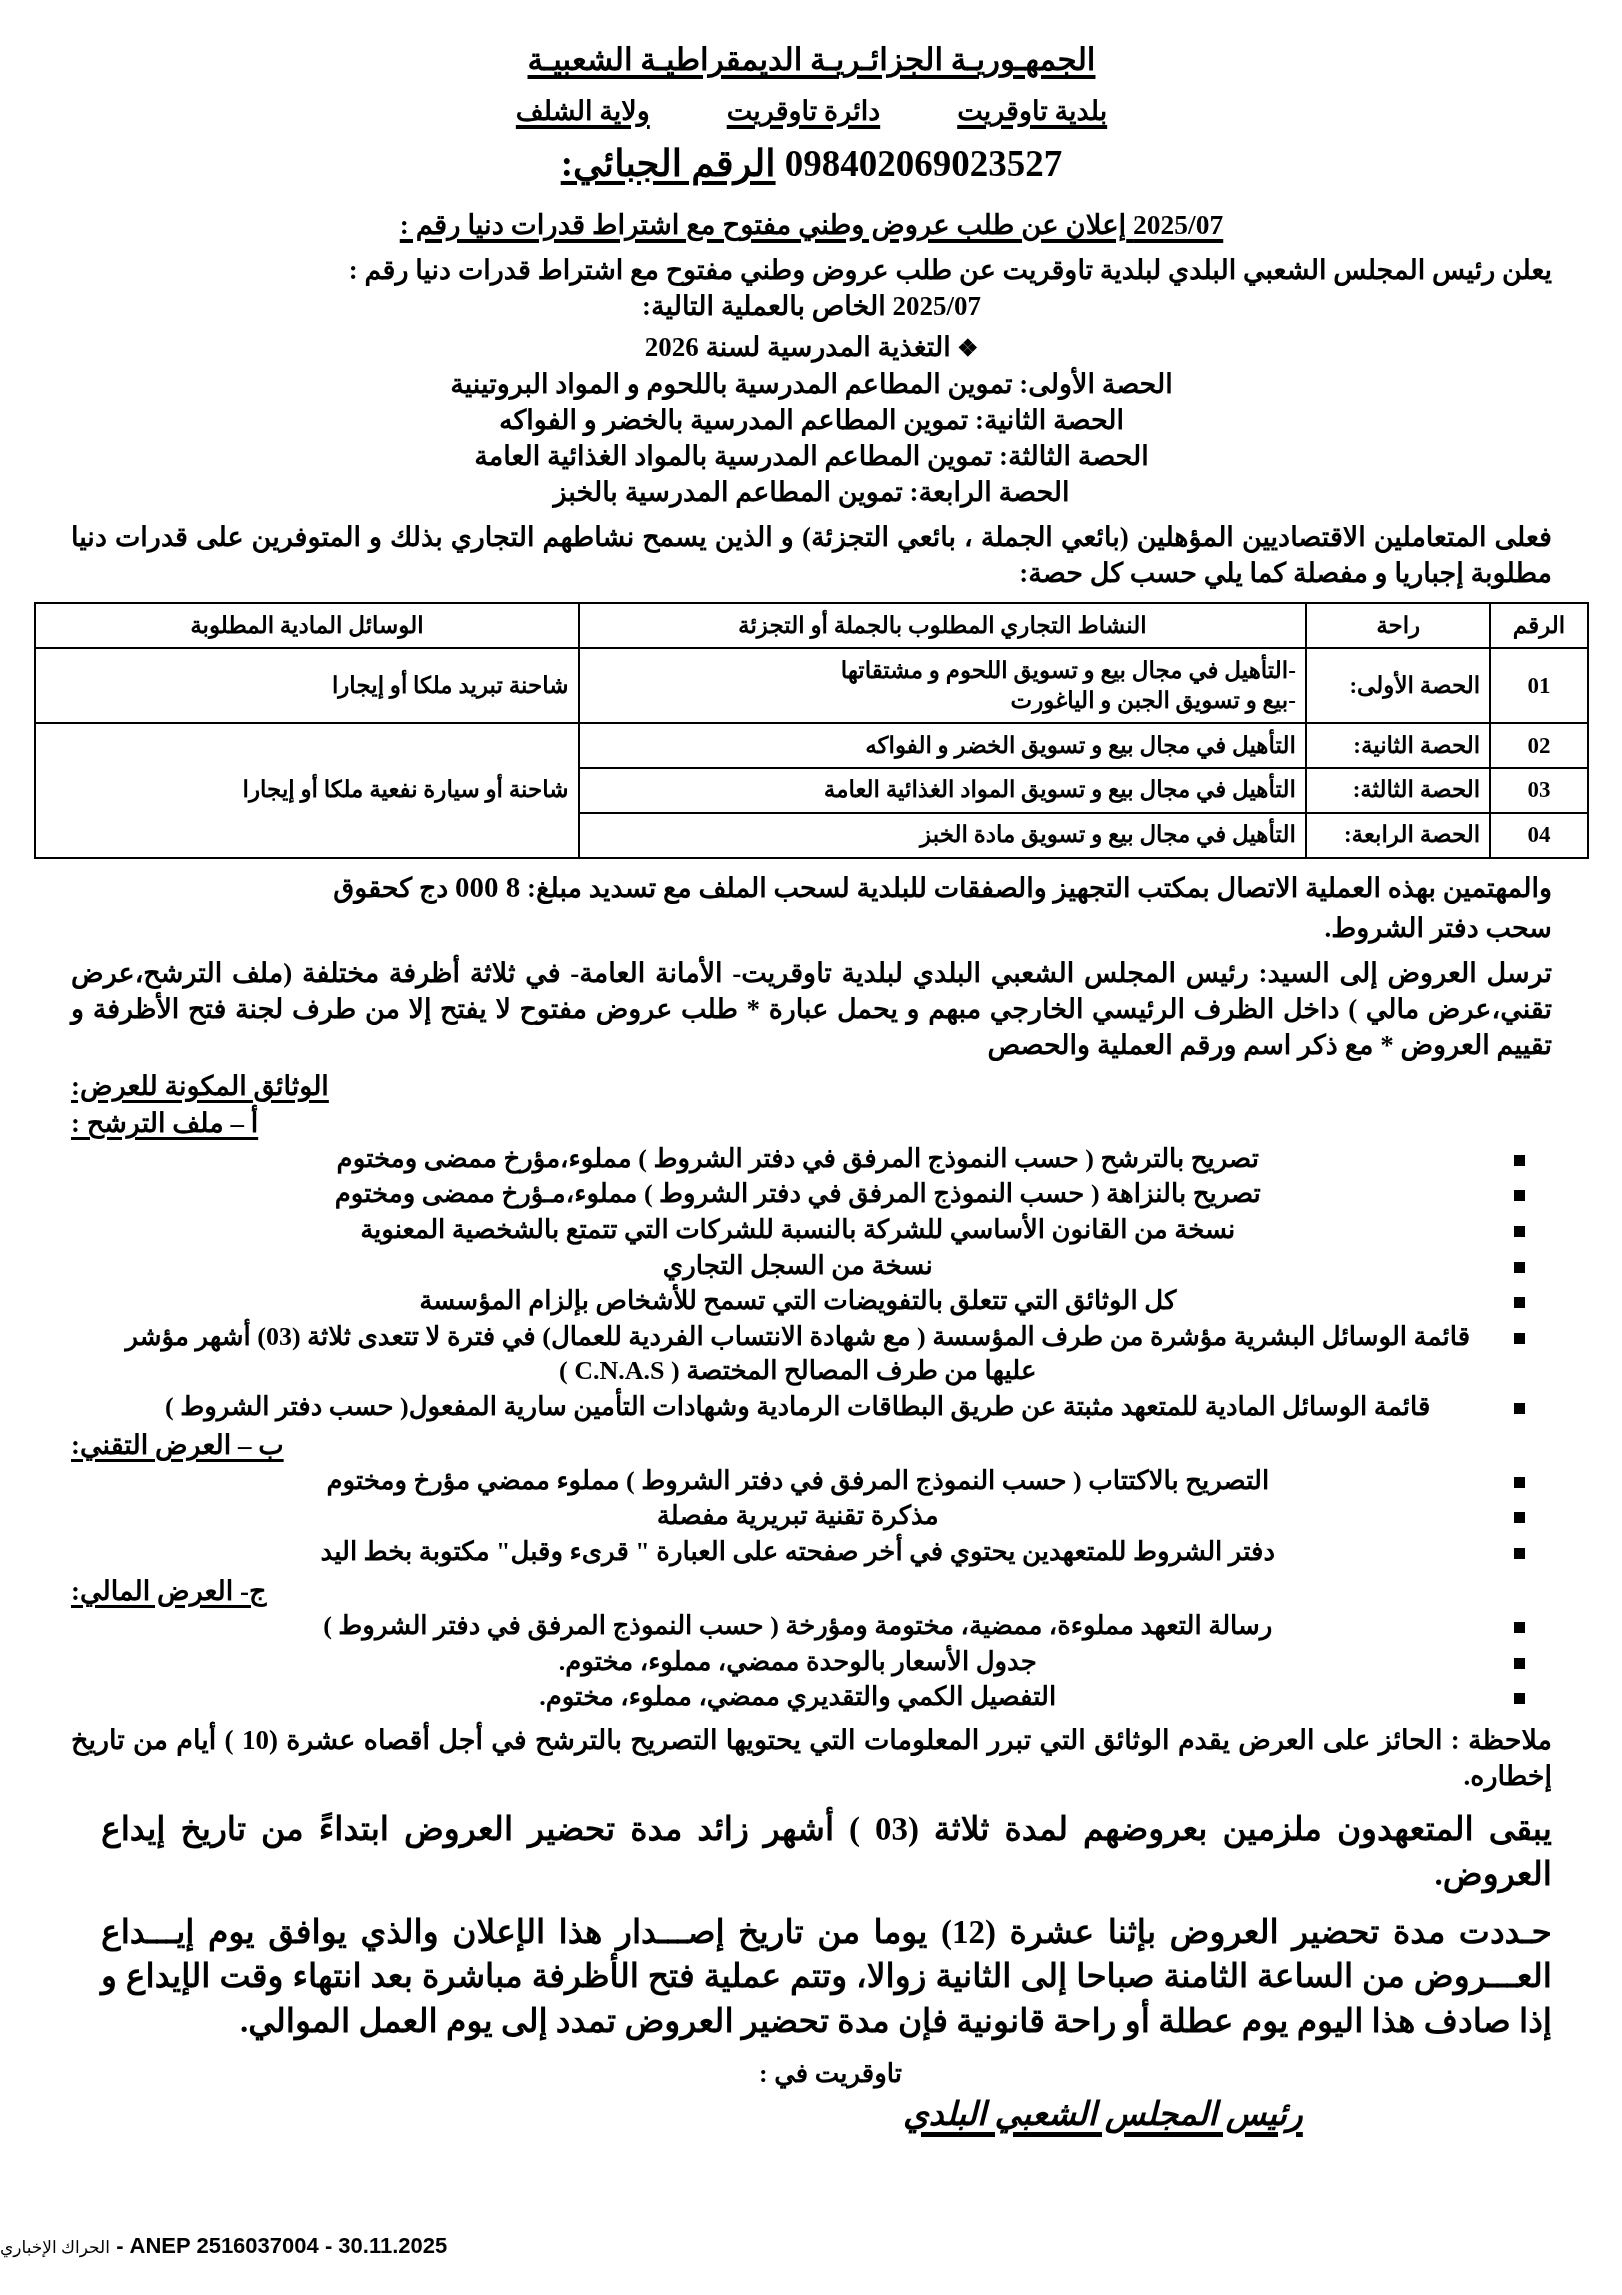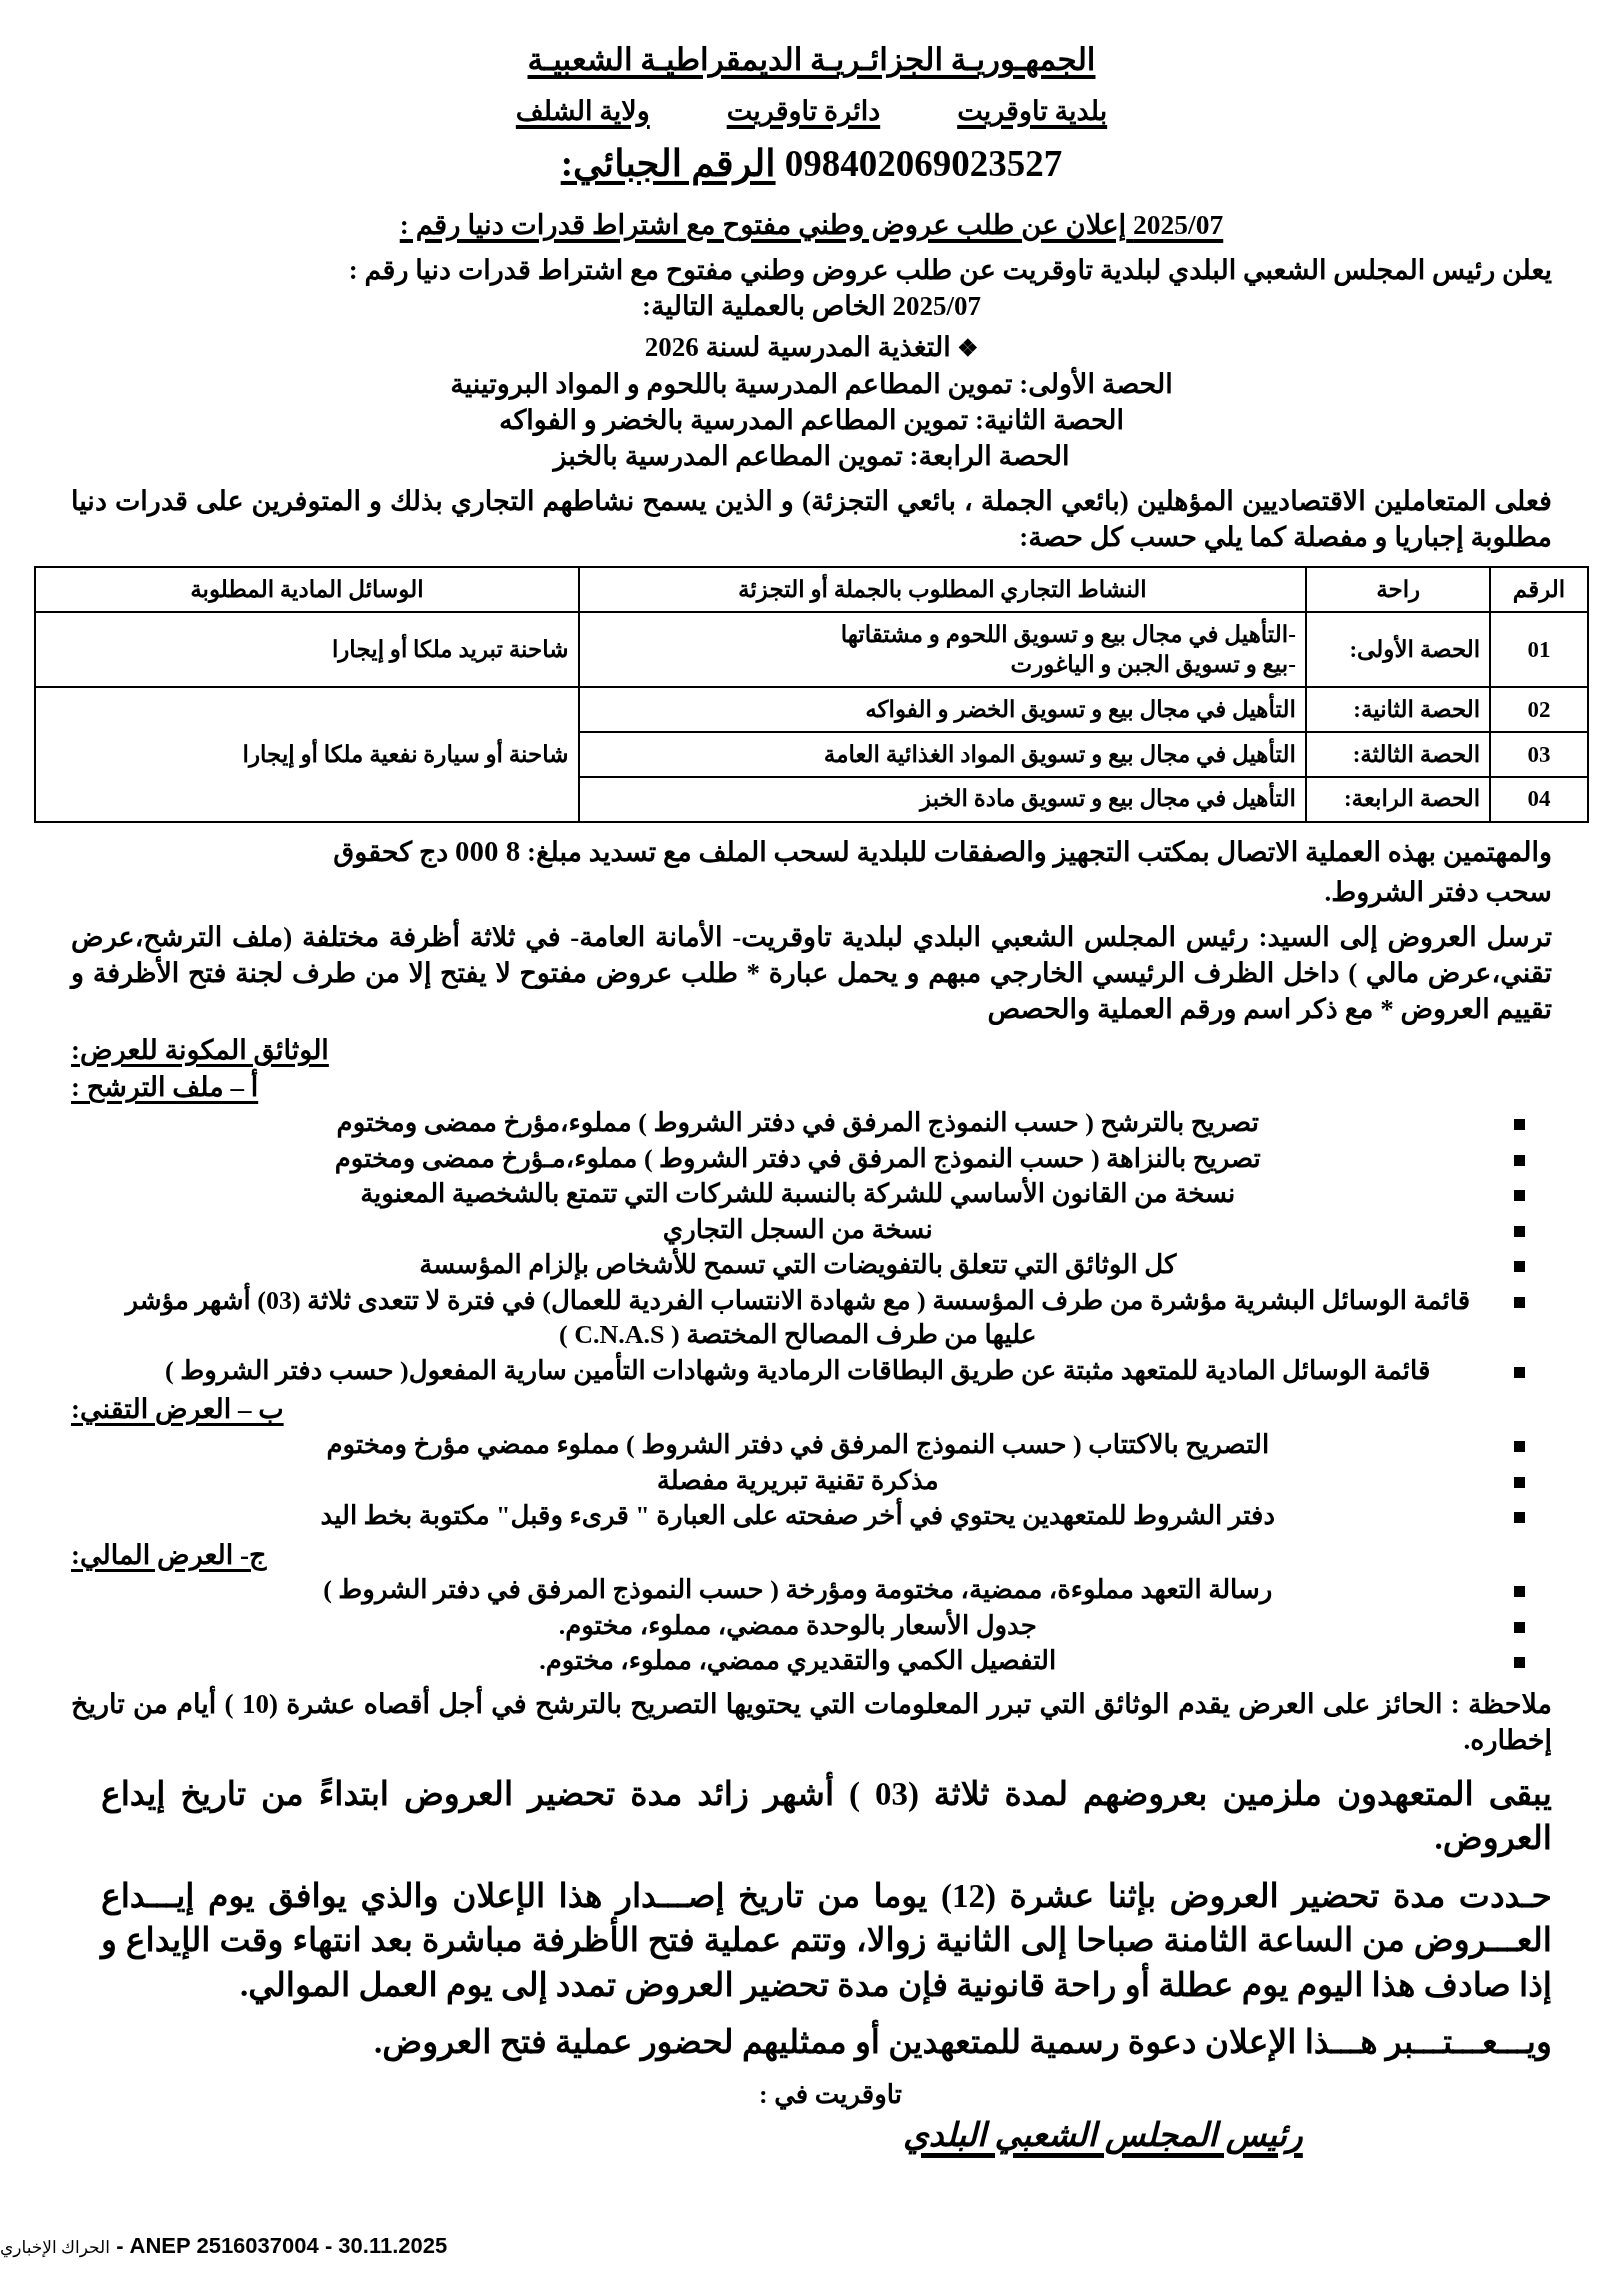--- a/index.html
+++ b/index.html
@@ -283,20 +283,21 @@
     <span>2025/07 الخاص بالعملية التالية:</span>
   </div>
 
   <div class="lot-head">
     <span class="marker">❖</span><span>التغذية المدرسية لسنة 2026</span>
   </div>
 
   <ul class="lots-list">
     <li>الحصة الأولى: تموين المطاعم المدرسية باللحوم و المواد البروتينية</li>
     <li>الحصة الثانية: تموين المطاعم المدرسية بالخضر و  الفواكه</li>
+    <li>الحصة الثالثة: تموين المطاعم المدرسية بالمواد الغذائية العامة</li>
     <li>الحصة الرابعة: تموين المطاعم المدرسية بالخبز</li>
   </ul>
 
   <div class="operators">فعلى المتعاملين الاقتصاديين المؤهلين (بائعي الجملة ، بائعي التجزئة) و الذين يسمح نشاطهم التجاري بذلك و المتوفرين على قدرات دنيا مطلوبة إجباريا  و مفصلة كما يلي حسب كل حصة:</div>
 
   <table class="lots">
     <thead>
       <tr>
         <th class="col-num">الرقم</th>
         <th class="col-lot">راحة</th>
@@ -380,21 +381,20 @@
   <ul class="bullets">
     <li>رسالة التعهد مملوءة، ممضية، مختومة ومؤرخة ( حسب النموذج المرفق في دفتر الشروط )</li>
     <li>جدول الأسعار بالوحدة ممضي، مملوء، مختوم.</li>
     <li>التفصيل الكمي والتقديري ممضي، مملوء، مختوم.</li>
   </ul>
 
   <div class="note">ملاحظة : الحائز على العرض يقدم الوثائق التي تبرر المعلومات التي يحتويها التصريح بالترشح في أجل أقصاه عشرة (10 ) أيام من تاريخ إخطاره.</div>
 
   <div class="tail">يبقى المتعهدون ملزمين بعروضهم لمدة ثلاثة (03 ) أشهر زائد مدة تحضير العروض ابتداءً من تاريخ إيداع العروض.</div>
   <div class="tail spaced">حـددت مدة تحضير العروض بإثنا عشرة (12) يوما من تاريخ إصـــدار هذا الإعلان والذي يوافق يوم إيـــداع العـــروض من الساعة الثامنة صباحا إلى الثانية زوالا، وتتم عملية فتح الأظرفة مباشرة بعد انتهاء وقت الإيداع و إذا صادف هذا اليوم يوم عطلة أو راحة قانونية فإن مدة تحضير العروض تمدد إلى يوم العمل الموالي.</div>
-  <div class="tail">ويـــعـــتـــبر هـــذا الإعلان دعوة رسمية للمتعهدين أو ممثليهم لحضور عملية فتح العروض.</div>
 
   <div class="sig-city">تاوقريت في :</div>
   <div class="sig-name">
     <span>رئيس المجلس الشعبي البلدي</span>
   </div>
 
   <div class="footer">
     <span class="ar">الحراك الإخباري</span>
     <span>-</span>
     <span>ANEP 2516037004 - 30.11.2025</span>

